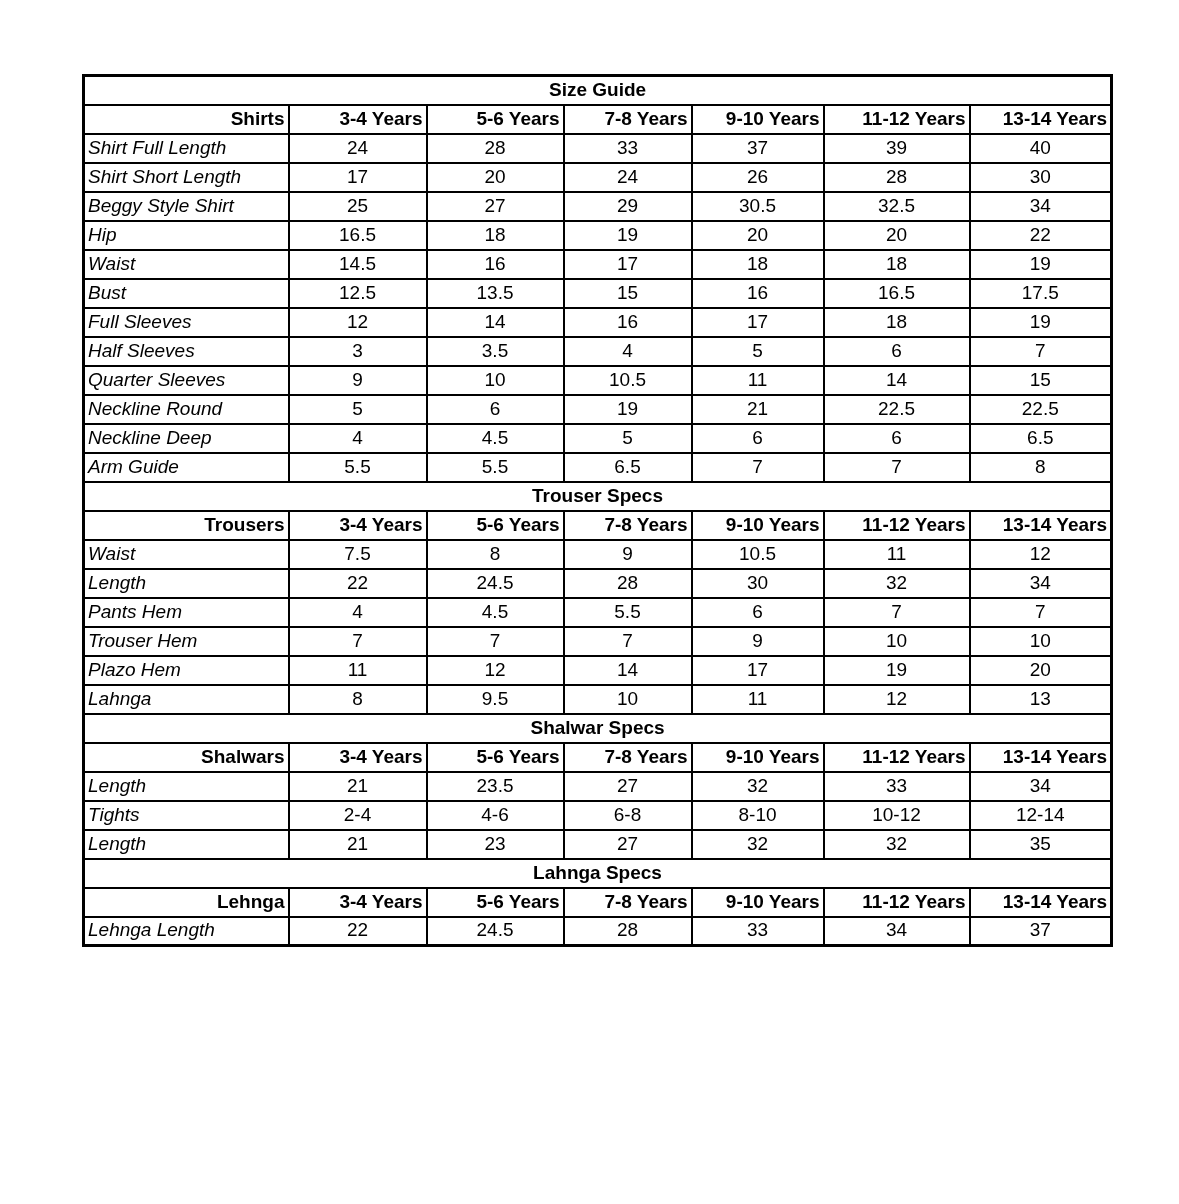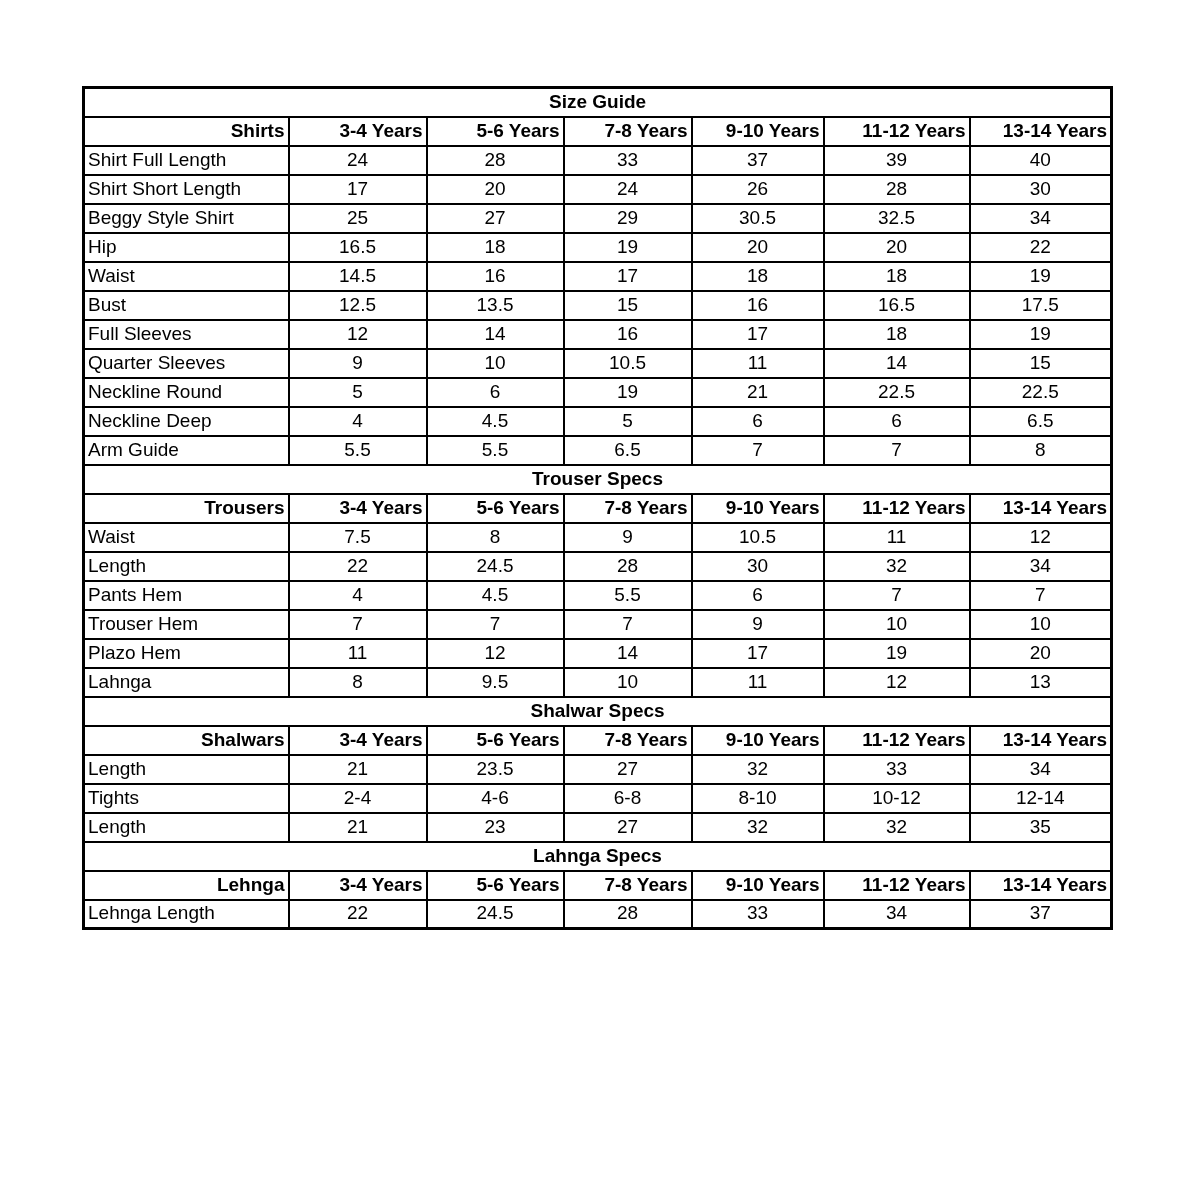--- a/index.html
+++ b/index.html
@@ -8,21 +8,21 @@
     height: 1204px;
     background: #ffffff;
     font-family: "Liberation Sans", sans-serif;
     color: #000000;
     position: relative;
     overflow: hidden;
   }
   .table-wrap {
     position: absolute;
     left: 82px;
-    top: 86px;
+    top: 74px;
     width: 1028px;
   }
   table.size-table {
     border-collapse: collapse;
     table-layout: fixed;
     width: 1028px;
     border: 3px solid #000000;
   }
   table.size-table td {
     border: 2px solid #000000;
@@ -40,20 +40,21 @@
     font-size: 20px;
   }
   td.header-cell {
     text-align: right;
     font-weight: bold;
     font-size: 20px;
   }
   td.label-cell {
     text-align: left;
     padding-left: 6px;
+    font-style: italic;
   }
   td.value-cell {
     text-align: center;
   }
 </style>
 </head>
 <body>
 
 <div class="table-wrap">
   <table class="size-table">
@@ -136,20 +137,29 @@
         <tr>
           <td class="label-cell">Full Sleeves</td>
           <td class="value-cell">12</td>
           <td class="value-cell">14</td>
           <td class="value-cell">16</td>
           <td class="value-cell">17</td>
           <td class="value-cell">18</td>
           <td class="value-cell">19</td>
         </tr>
         <tr>
+          <td class="label-cell">Half Sleeves</td>
+          <td class="value-cell">3</td>
+          <td class="value-cell">3.5</td>
+          <td class="value-cell">4</td>
+          <td class="value-cell">5</td>
+          <td class="value-cell">6</td>
+          <td class="value-cell">7</td>
+        </tr>
+        <tr>
           <td class="label-cell">Quarter Sleeves</td>
           <td class="value-cell">9</td>
           <td class="value-cell">10</td>
           <td class="value-cell">10.5</td>
           <td class="value-cell">11</td>
           <td class="value-cell">14</td>
           <td class="value-cell">15</td>
         </tr>
         <tr>
           <td class="label-cell">Neckline Round</td>

